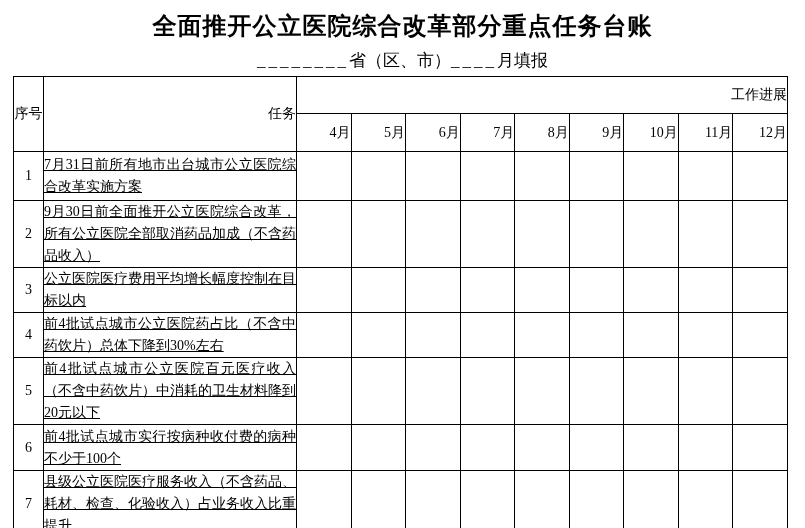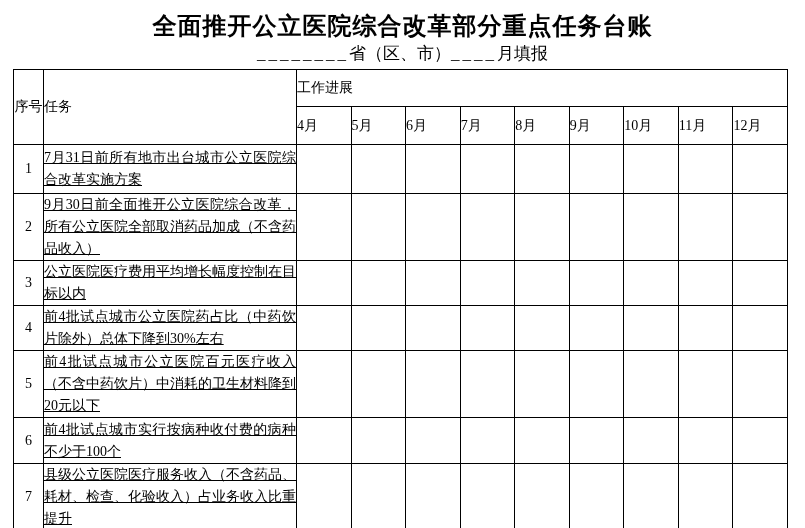--- a/index.html
+++ b/index.html
@@ -18,21 +18,21 @@
   }
   .doc-title {
     margin: 11px 0 0 0;
     text-align: center;
     font-size: 24px;
     line-height: 31px;
     font-weight: 700;
     letter-spacing: 1px;
   }
   .doc-subtitle {
-    margin: 1px 0 5px 0;
+    margin: 8px 0 5px 0;
     text-align: center;
     font-size: 17px;
     line-height: 21px;
     font-weight: 400;
   }
   .blank {
     letter-spacing: 3px;
     font-family: "Liberation Serif", "DejaVu Serif", serif;
   }
   table.ledger {
@@ -50,21 +50,21 @@
     overflow: hidden;
   }
   th.idx-header {
     padding: 0 7px;
     word-break: break-all;
     line-height: 22px;
     text-align: center;
     font-family: Liberation Serif, serif;
   }
   th.task-header, th.progress-header, th.month-header {
-    text-align: left;
+    text-align: right;
   }
   td.row-num {
     text-align: center;
   }
   td.task-cell {
     text-align: justify;
     padding: 1px 4px;
     line-height: 22px;
     text-decoration: underline;
   }
@@ -149,21 +149,21 @@
           <td></td>
           <td></td>
           <td></td>
           <td></td>
           <td></td>
           <td></td>
     </tr>
 
     <tr style="height:44px">
       <td class="row-num">4</td>
-      <td class="task-cell">前4批试点城市公立医院药占比（中药饮片除外）总体下降到30%左右</td>
+      <td class="task-cell">前4批试点城市公立医院药占比（不含中药饮片）总体下降到30%左右</td>
       <td></td>
           <td></td>
           <td></td>
           <td></td>
           <td></td>
           <td></td>
           <td></td>
           <td></td>
           <td></td>
     </tr>

